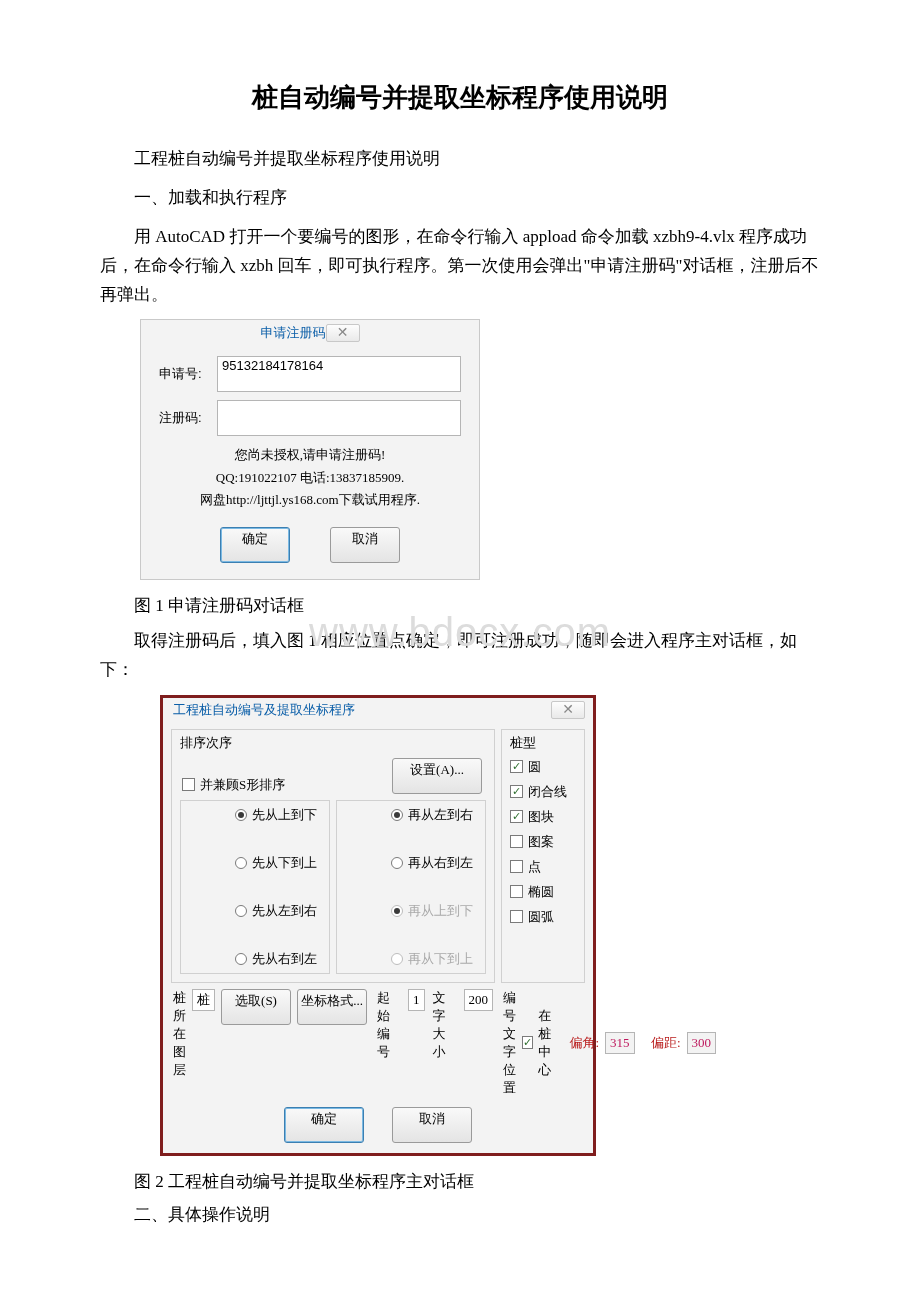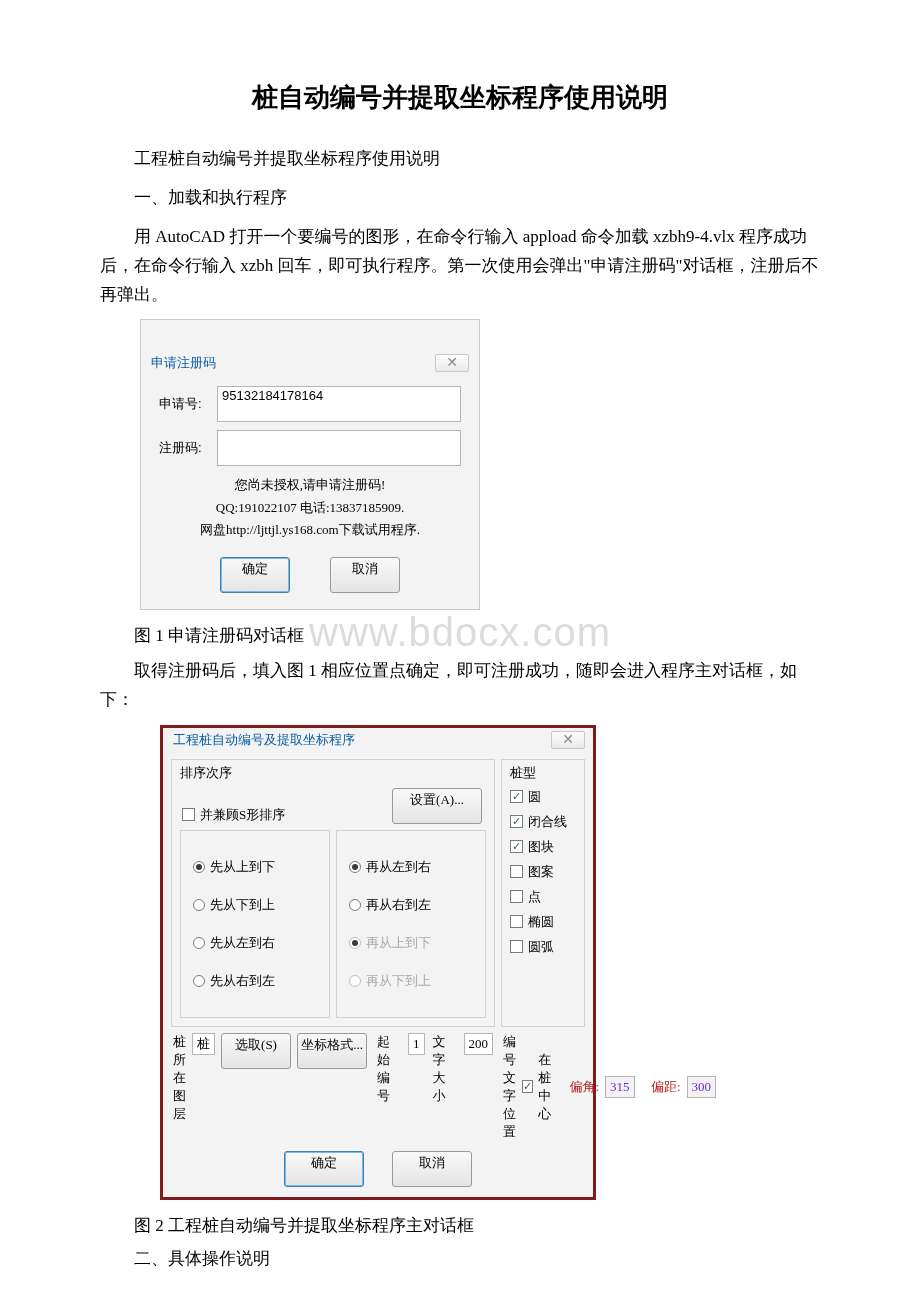--- a/index.html
+++ b/index.html
@@ -44,24 +44,23 @@
     width: 340px;
     border: 1px solid #c9c9c9;
     background: #f3f3f3;
     font-family: "Microsoft YaHei", "微软雅黑", sans-serif;
     font-size: 13px;
     position: relative;
     z-index: 1;
   }
   .dlg1-title-row {
     display: flex;
-    justify-content: space-between;
+    justify-content: center;
     align-items: center;
     padding: 4px 10px 8px 10px;
-    margin-top: 30px;
   }
   .dlg1-title {
     color: #0a5ea8;
     font-size: 13px;
   }
   .dlg1-close {
     font-family: "Segoe UI", Arial, sans-serif;
     color: #888;
     font-size: 14px;
     background: linear-gradient(#fdfdfd,#e9e9e9);
@@ -160,25 +159,26 @@
     align-items: flex-end;
     justify-content: space-between;
     padding: 0 4px 6px 2px;
   }
   .sort-inner {
     display: flex;
     gap: 6px;
   }
   .sort-col {
     border: 1px solid #d0d0d0;
-    padding: 27px 12px;
+    padding: 5px 12px;
     flex: 1;
     display: flex;
     flex-direction: column;
-    gap: 20px;
+    gap: 30px;
+    align-items: flex-end;
   }
   .radio-row, .check-row {
     display: flex;
     align-items: center;
     gap: 5px;
     font-size: 13px;
   }
   .radio {
     width: 12px; height: 12px; border-radius: 50%;
     border: 1px solid #7a7a7a; background: #fff;
@@ -208,21 +208,21 @@
   }
   .mid-col { flex: 1; display: flex; flex-direction: row; gap: 6px; }
   .mid-col.c1 { flex: 0 0 128px; }
   .mid-col.c2 { flex: 0 0 118px; }
   .mid-col.c3 { flex: 1; }
   .mid-label { font-size: 13px; padding-left: 2px; }
   .text-input {
     height: 22px; border: 1px solid #b5b5b5; background: #fff;
     padding: 0 4px; font-size: 13px; line-height: 20px;
   }
-  .text-input.disabled { background: #f3f3f3; color: #6d28d9; }
+  .text-input.disabled { background: #f3f3f3; color: #be185d; }
   .small-row {
     display: flex; align-items: center; gap: 6px;
   }
   .small-row .slabel { width: 40px; color: #b91c1c; font-size: 13px; text-align: right; }
   .dlg2-btns {
     display: flex; justify-content: center; gap: 28px; margin-top: 10px;
   }
   .caption {
     font-size: 17px;
     margin: 14px 0 10px 0;

